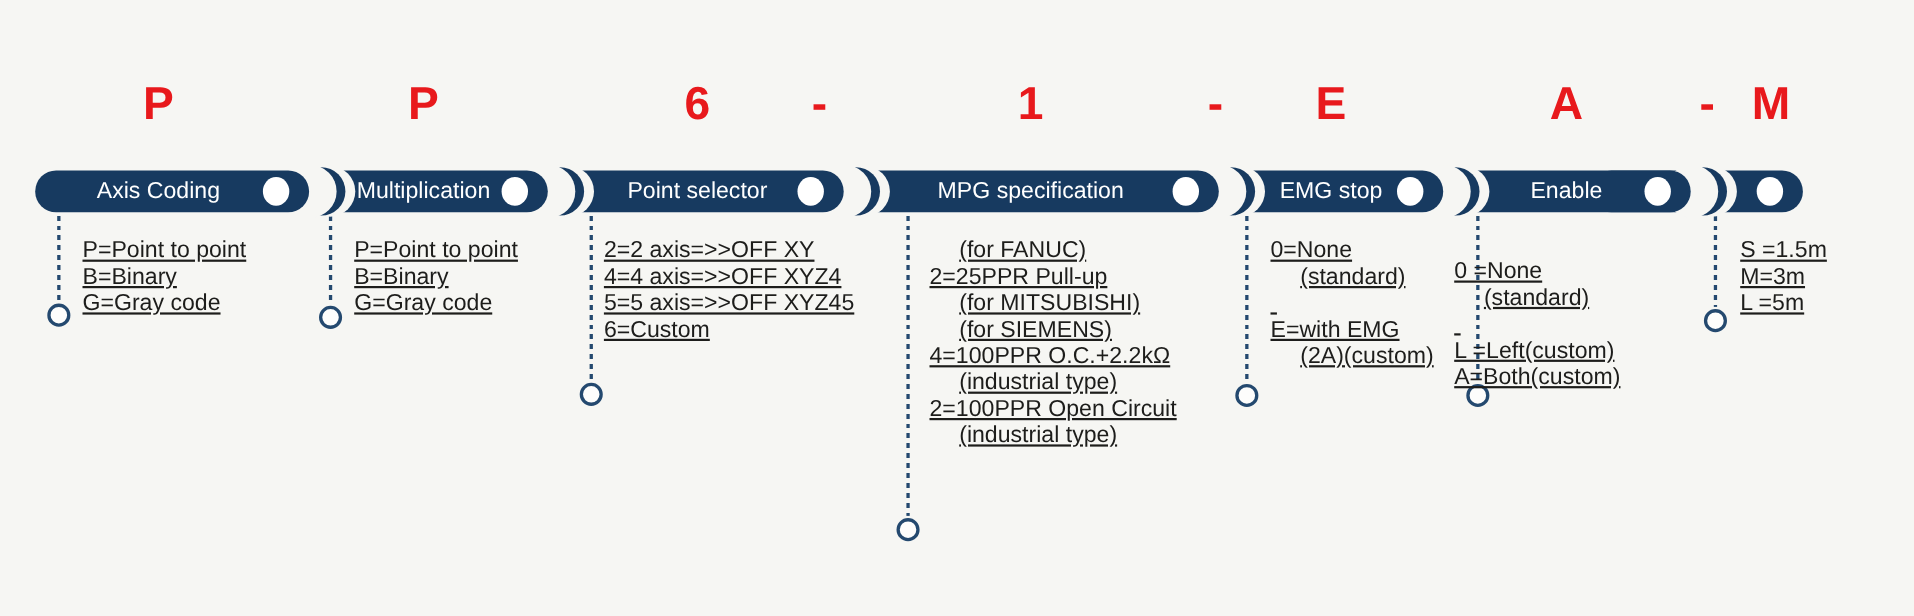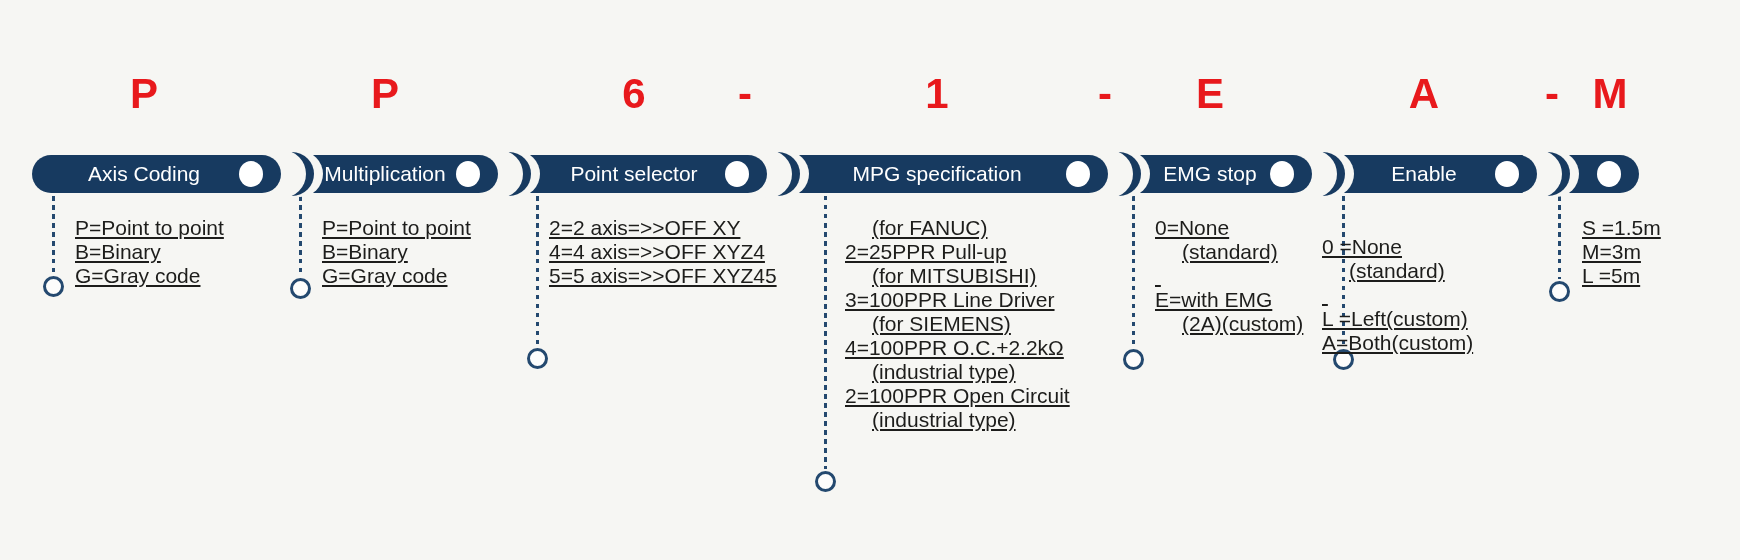--- a/index.html
+++ b/index.html
@@ -149,28 +149,28 @@
         <div class="opt">P=Point to point</div>
         <div class="opt">B=Binary</div>
         <div class="opt">G=Gray code</div>
       </div>
       <div class="vline" style="left: 535.5px; top: 196px; height: 150px;"></div>
       <div class="node-circle" style="left: 526.5px; top: 347.5px;"></div>
       <div class="opt-list" style="left: 549px;">
         <div class="opt">2=2 axis=&gt;&gt;OFF XY</div>
         <div class="opt">4=4 axis=&gt;&gt;OFF XYZ4</div>
         <div class="opt">5=5 axis=&gt;&gt;OFF XYZ45</div>
+        <div class="opt">6=Custom</div>
       </div>
       <div class="vline" style="left: 823.5px; top: 196px; height: 273px;"></div>
       <div class="node-circle" style="left: 814.5px; top: 470.5px;"></div>
       <div class="opt-list" style="left: 845px;">
         <div class="opt indent">(for FANUC)</div>
         <div class="opt">2=25PPR Pull-up</div>
         <div class="opt indent">(for MITSUBISHI)</div>
-        <div class="opt">3=100PPR Line Driver</div>
         <div class="opt indent">(for SIEMENS)</div>
         <div class="opt">4=100PPR O.C.+2.2kΩ</div>
         <div class="opt indent">(industrial type)</div>
         <div class="opt">2=100PPR Open Circuit</div>
         <div class="opt indent">(industrial type)</div>
       </div>
       <div class="vline" style="left: 1131.5px; top: 196px; height: 151px;"></div>
       <div class="node-circle" style="left: 1122.5px; top: 348.5px;"></div>
       <div class="opt-list" style="left: 1155px;">
         <div class="opt">0=None</div>

